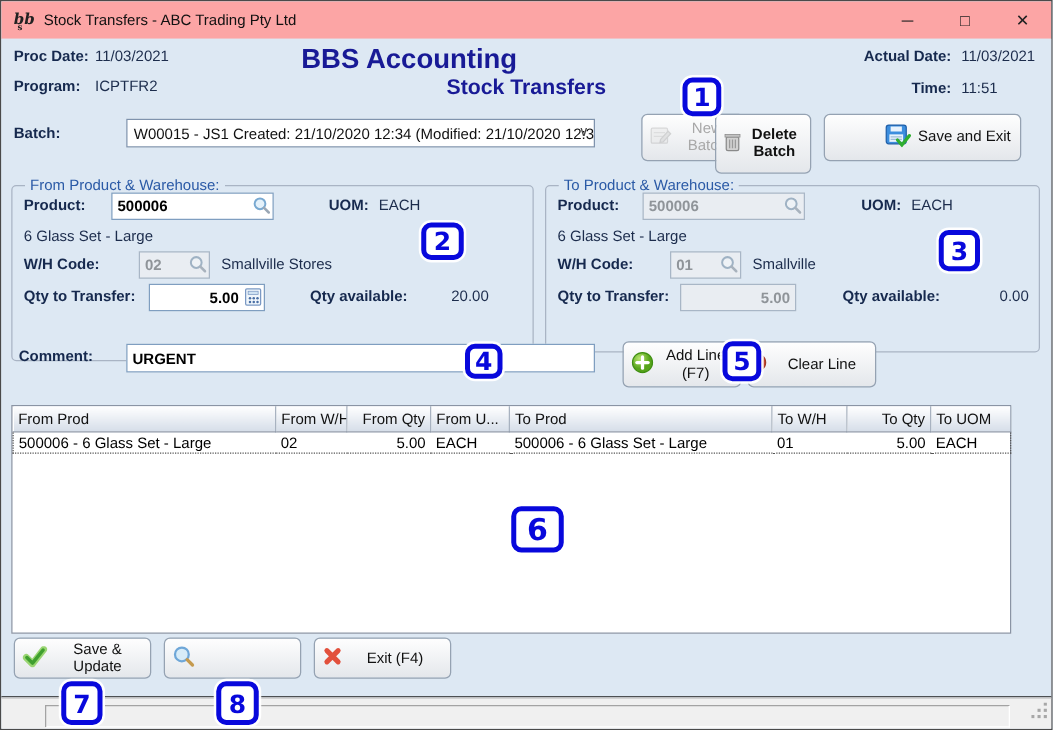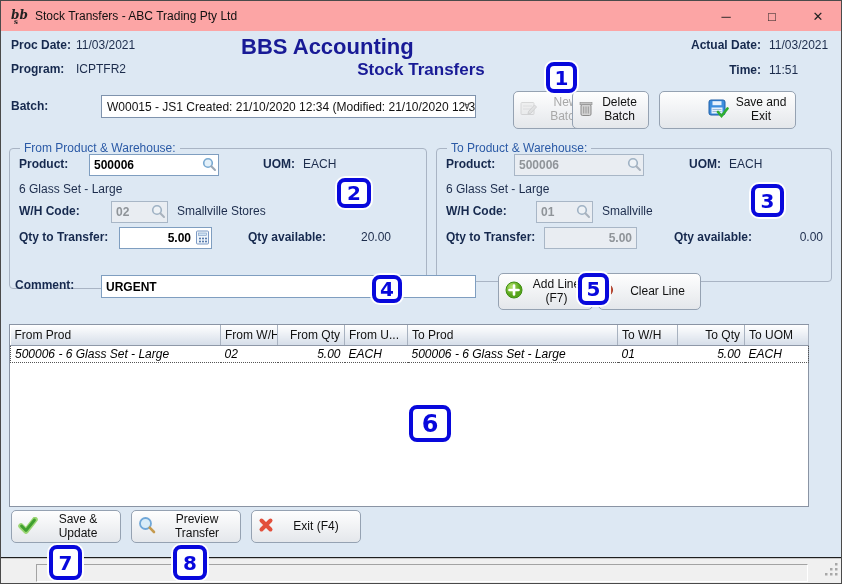--- a/index.html
+++ b/index.html
@@ -26,22 +26,22 @@
   .combo{position:absolute; left:100px; top:94px; width:375px; height:23px; background:#fff; border:1px solid #7f93ad; font-size:12px; color:#111; padding:4px 18px 3px 5px; overflow:hidden; white-space:nowrap; cursor:default;}
   .combo .arrow{position:absolute; right:4px; top:3px; font-size:11px; color:#444;}
   
   .btn{position:absolute; display:flex; align-items:center; gap:4px; padding:2px 6px;
        background:linear-gradient(#fefefe,#e4e7eb); border:1px solid #95a2b2; border-radius:5px;
        font-size:12px; color:#111; cursor:default;}
   .btn .txt{flex:1; text-align:center; line-height:1.15;}
   .btn.disabled{color:#a8a8a8;}
   .btn.disabled svg{opacity:.45;}
   .btn-new{left:481px; top:90px; width:83px; height:38px;margin-left:31px;}
-  .btn-del{left:571px; top:90px; width:77px; height:38px;}
-  .btn-saveexit{left:658px; top:90px; width:137px; height:38px;padding-left:48px;}
+  .btn-del{left:571px; top:90px; width:77px; height:48px;font-weight:bold;}
+  .btn-saveexit{left:658px; top:90px; width:158px; height:38px;padding-left:48px;}
   .btn-addline{left:497px; top:272px; width:95px; height:37px;}
   .btn-clearline{left:597px; top:272px; width:103px; height:37px;}
   .btn-saveupd{left:10px; top:509px; width:110px; height:33px;}
   .btn-preview{left:130px; top:509px; width:110px; height:33px;}
   .btn-exit{left:250px; top:509px; width:110px; height:33px;}
   
   .group{position:absolute; border:1px solid #a9b4c4; border-radius:4px; }
   .group-from{left:8px; top:147px; width:418px; height:141px;}
   .group-to{left:435px; top:147px; width:396px; height:134px;}
   .legend{position:absolute; top:-8px; left:10px; background:#dde8f3; padding:0 4px; font-size:12px; color:#2b5aa6; white-space:nowrap;}
@@ -52,21 +52,21 @@
   .field.num input{text-align:right;}
   .field.dis input{background:#e9edf2; color:#8f9499; border-color:#a8b6c6;}
   .field .f-icon{position:absolute; right:2px; top:3px; width:15px; height:15px;}
   
   .grid{position:absolute; left:8px; top:323px; width:800px; height:183px; background:#fff; border:1px solid #8a94a4;}
   .grid table{border-collapse:collapse; table-layout:fixed; width:798px; font-size:12px;}
   .grid th{height:20px; font-weight:normal; text-align:left; color:#111; padding:1px 4px;
      background:linear-gradient(#ffffff,#d6dee9); border-right:1px solid #a8b2c0; border-bottom:1px solid #8e98a8; overflow:hidden; white-space:nowrap;}
   .grid td{height:17px; color:#000; padding:0 4px; overflow:hidden; white-space:nowrap;}
   .grid .num{text-align:right;}
-  .grid tr.selected td{border-top:1px dotted #555; border-bottom:1px dotted #555;font-style:italic;}
+  .grid tr.selected td{border-top:1px dotted #555; border-bottom:1px dotted #555;}
   .grid tr.selected td:first-child{border-left:1px dotted #555;}
   .grid tr.selected td:last-child{border-right:1px dotted #555;}
   
   .statusbar{position:absolute; left:0; top:557px; width:842px; height:27px; background:#f0f0f0; border-top:1px solid #c8c8c8;}
   .status-panel{position:absolute; left:35px; top:5px; width:772px; height:18px; background:#f0f0f0;
      border-top:1px solid #a3a3a3; border-left:1px solid #a3a3a3; border-bottom:1px solid #ffffff; border-right:1px solid #ffffff;}
   .grip{position:absolute; right:4px; bottom:4px;}
   
   .ann{position:absolute; background:#fff; border:4px solid #0808dc; border-radius:8px; color:#0808dc;
        font-weight:bold; font-size:20px; display:flex; align-items:center; justify-content:center;
@@ -318,21 +318,20 @@
     <span class="txt">Save &amp; Update</span>
   </div>
 
   <div class="btn btn-preview">
     <span>
       <svg width="18" height="18" viewBox="0 0 18 18">
         <circle cx="7.5" cy="7.5" r="5.5" fill="#d8ecf8" stroke="#6fa7d8" stroke-width="1.8"></circle>
         <line x1="11.7" y1="11.7" x2="16" y2="16" stroke="#c59a4e" stroke-width="2.6" stroke-linecap="round"></line>
       </svg>
     </span>
-    <span class="txt">Preview Transfer</span>
   </div>
 
   <div class="btn btn-exit">
     <span>
       <svg width="16" height="16" viewBox="0 0 16 16">
         <path d="M3.5 3.5 L12.5 12.5 M12.5 3.5 L3.5 12.5" stroke="#e2503c" stroke-width="4" stroke-linecap="round"></path>
       </svg>
     </span>
     <span class="txt">Exit (F4)</span>
   </div>

